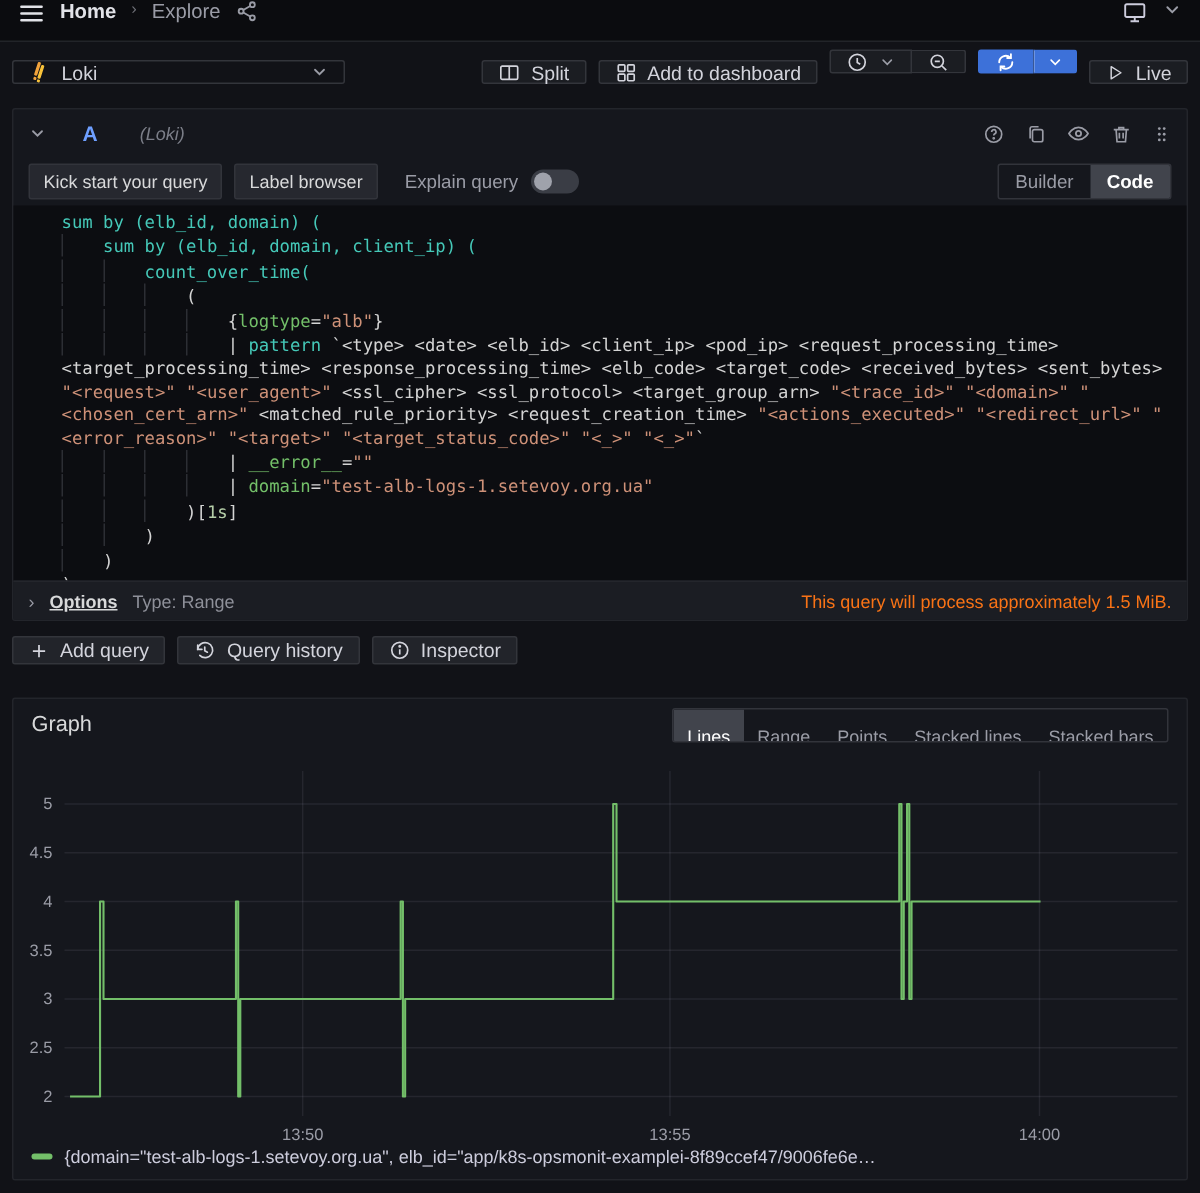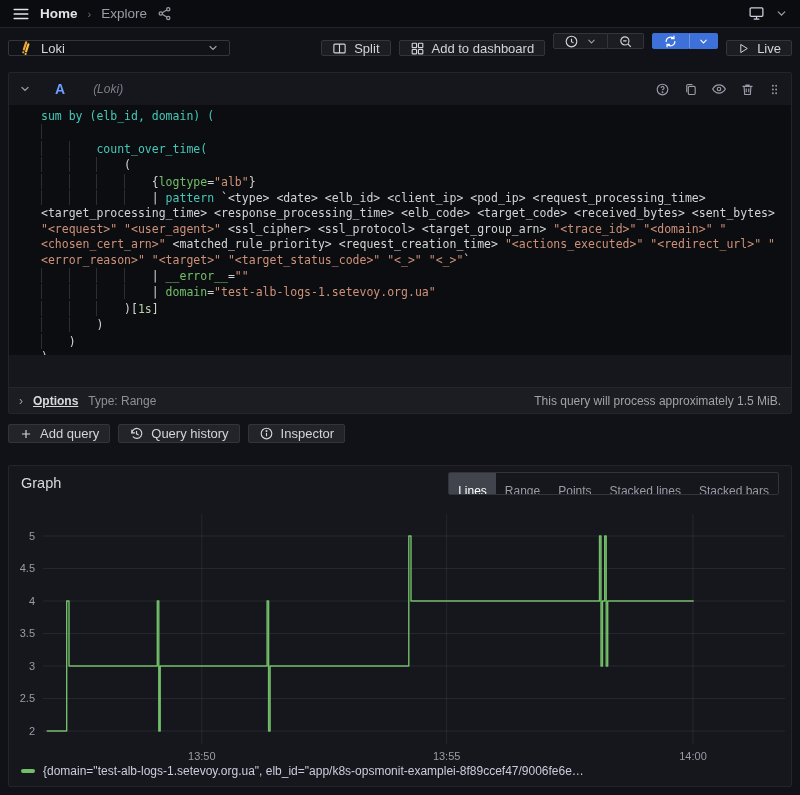--- a/index.html
+++ b/index.html
@@ -4,21 +4,21 @@
 <style>
   * { margin:0; padding:0; box-sizing:border-box; }
   html,body { width:800px; height:795px; background:#111217; overflow:hidden;
     font-family:"Liberation Sans","DejaVu Sans",sans-serif; color:#ccccdc; }
   .ic { display:inline-block; vertical-align:middle; }
   svg { display:block; }
 
   
   #topnav { position:absolute; left:0; top:0; width:800px; height:28px;
     background:#0b0c0f; border-bottom:1px solid #222429;
-    display:flex; align-items:center; padding:0 12px; gap:10px; }
+    display:flex; padding:0 12px; gap:10px; }
   #topnav .crumb-home { color:#e2e3e8; font-weight:700; font-size:13.5px; }
   #topnav .crumb-sep { color:#6e7077; font-size:11px; }
   #topnav .crumb-sec { color:#9a9ca6; font-size:13.5px; }
   #topnav .spacer { flex:1; }
 
   
   #toolbar { position:absolute; left:0; top:33px; width:800px; height:30px;
     display:flex; align-items:center; padding:0 8px; gap:8px; }
   .btn { display:inline-flex; align-items:center; gap:7px; height:16px;
     background:#1b1d22; border:1px solid #33353b; border-radius:2px;
@@ -65,21 +65,21 @@
     border-left:1px solid #2c2e34; }
   .tk-kw { color:#45c8b8; } .tk-lbl { color:#73bf69; } .tk-str { color:#ce9178; }
   .tk-plain { color:#d4d4d4; } .tk-num { color:#b5cea8; }
 
   
   .qoptions { height:26px; margin-top:auto; background:#1b1d23; border-top:1px solid #24262c;
     display:flex; align-items:center; gap:10px; padding:0 10px; font-size:12px; }
   .qoptions .ochev { color:#9a9ca6; font-size:12px; }
   .qoptions .olabel { color:#d8d9da; font-weight:700;text-decoration:underline; }
   .qoptions .otype { color:#8e9099; }
-  .qoptions .ostats { margin-left:auto; color:#a3a3a3; }
+  .qoptions .ostats { margin-left:auto; color:#f97316; }
 
   
   #actions { position:absolute; left:8px; top:424px; display:flex; gap:8px; }
   #actions .btn { background:#22242a; font-size:13px; height:19px; }
 
   
   #graph-panel { top:465px; height:322px; }
   .gheader { height:34px; display:flex; align-items:center; padding:0 12px; }
   .gtitle { color:#d8d9da; font-size:14.5px; font-weight:500; }
   .viz { margin-left:auto; display:inline-flex; height:23px; border:1px solid #32343b;
@@ -264,24 +264,38 @@
             <circle cx="15" cy="5" r="1.7"></circle>
             <circle cx="9" cy="12" r="1.7"></circle>
             <circle cx="15" cy="12" r="1.7"></circle>
             <circle cx="9" cy="19" r="1.7"></circle>
             <circle cx="15" cy="19" r="1.7"></circle>
           </svg>
       </span>
     </span>
   </div>
 
+  <div class="qtoolbar">
+    <span class="chip">Kick start your query</span>
+    <span class="chip">Label browser</span>
+    <span class="explain">
+      <span>Explain query</span>
+      <span class="toggle">
+          <span class="knob"></span>
+        </span>
+    </span>
+    <span class="seg">
+      <span>Builder</span>
+      <span class="active">Code</span>
+    </span>
+  </div>
 
   <div id="code">
       <div class="code-line"><span class="tk-kw">sum by (elb_id, domain) (</span></div>
-      <div class="code-line"><span class="ig"></span></div>
+      <div class="code-line"><span class="ig"></span><span class="tk-kw">sum by (elb_id, domain, client_ip) (</span></div>
       <div class="code-line"><span class="ig"></span><span class="ig"></span><span class="tk-kw">count_over_time(</span></div>
       <div class="code-line"><span class="ig"></span><span class="ig"></span><span class="ig"></span><span class="tk-plain">(</span></div>
       <div class="code-line"><span class="ig"></span><span class="ig"></span><span class="ig"></span><span class="ig"></span><span class="tk-plain">{</span><span class="tk-lbl">logtype</span><span class="tk-plain">=</span><span class="tk-str">"alb"</span><span class="tk-plain">}</span></div>
       <div class="code-line"><span class="ig"></span><span class="ig"></span><span class="ig"></span><span class="ig"></span><span class="tk-plain">| </span><span class="tk-kw">pattern</span><span class="tk-plain"> `</span><span class="tk-plain">&lt;type&gt; &lt;date&gt; &lt;elb_id&gt; &lt;client_ip&gt; &lt;pod_ip&gt; &lt;request_processing_time&gt; &lt;target_processing_time&gt; &lt;response_processing_time&gt; &lt;elb_code&gt; &lt;target_code&gt; &lt;received_bytes&gt; &lt;sent_bytes&gt; </span><span class="tk-str">"&lt;request&gt;" "&lt;user_agent&gt;"</span><span class="tk-plain"> &lt;ssl_cipher&gt; &lt;ssl_protocol&gt; &lt;target_group_arn&gt; </span><span class="tk-str">"&lt;trace_id&gt;" "&lt;domain&gt;" "&lt;chosen_cert_arn&gt;"</span><span class="tk-plain"> &lt;matched_rule_priority&gt; &lt;request_creation_time&gt; </span><span class="tk-str">"&lt;actions_executed&gt;" "&lt;redirect_url&gt;" "&lt;error_reason&gt;" "&lt;target&gt;" "&lt;target_status_code&gt;" "&lt;_&gt;" "&lt;_&gt;"</span><span class="tk-plain">`</span></div>
       <div class="code-line"><span class="ig"></span><span class="ig"></span><span class="ig"></span><span class="ig"></span><span class="tk-plain">| </span><span class="tk-lbl">__error__</span><span class="tk-plain">=</span><span class="tk-str">""</span></div>
       <div class="code-line"><span class="ig"></span><span class="ig"></span><span class="ig"></span><span class="ig"></span><span class="tk-plain">| </span><span class="tk-lbl">domain</span><span class="tk-plain">=</span><span class="tk-str">"test-alb-logs-1.setevoy.org.ua"</span></div>
       <div class="code-line"><span class="ig"></span><span class="ig"></span><span class="ig"></span><span class="tk-plain">)[</span><span class="tk-num">1s</span><span class="tk-plain">]</span></div>
       <div class="code-line"><span class="ig"></span><span class="ig"></span><span class="tk-plain">)</span></div>
       <div class="code-line"><span class="ig"></span><span class="tk-plain">)</span></div>
       <div class="code-line"><span class="tk-plain">)</span></div>

